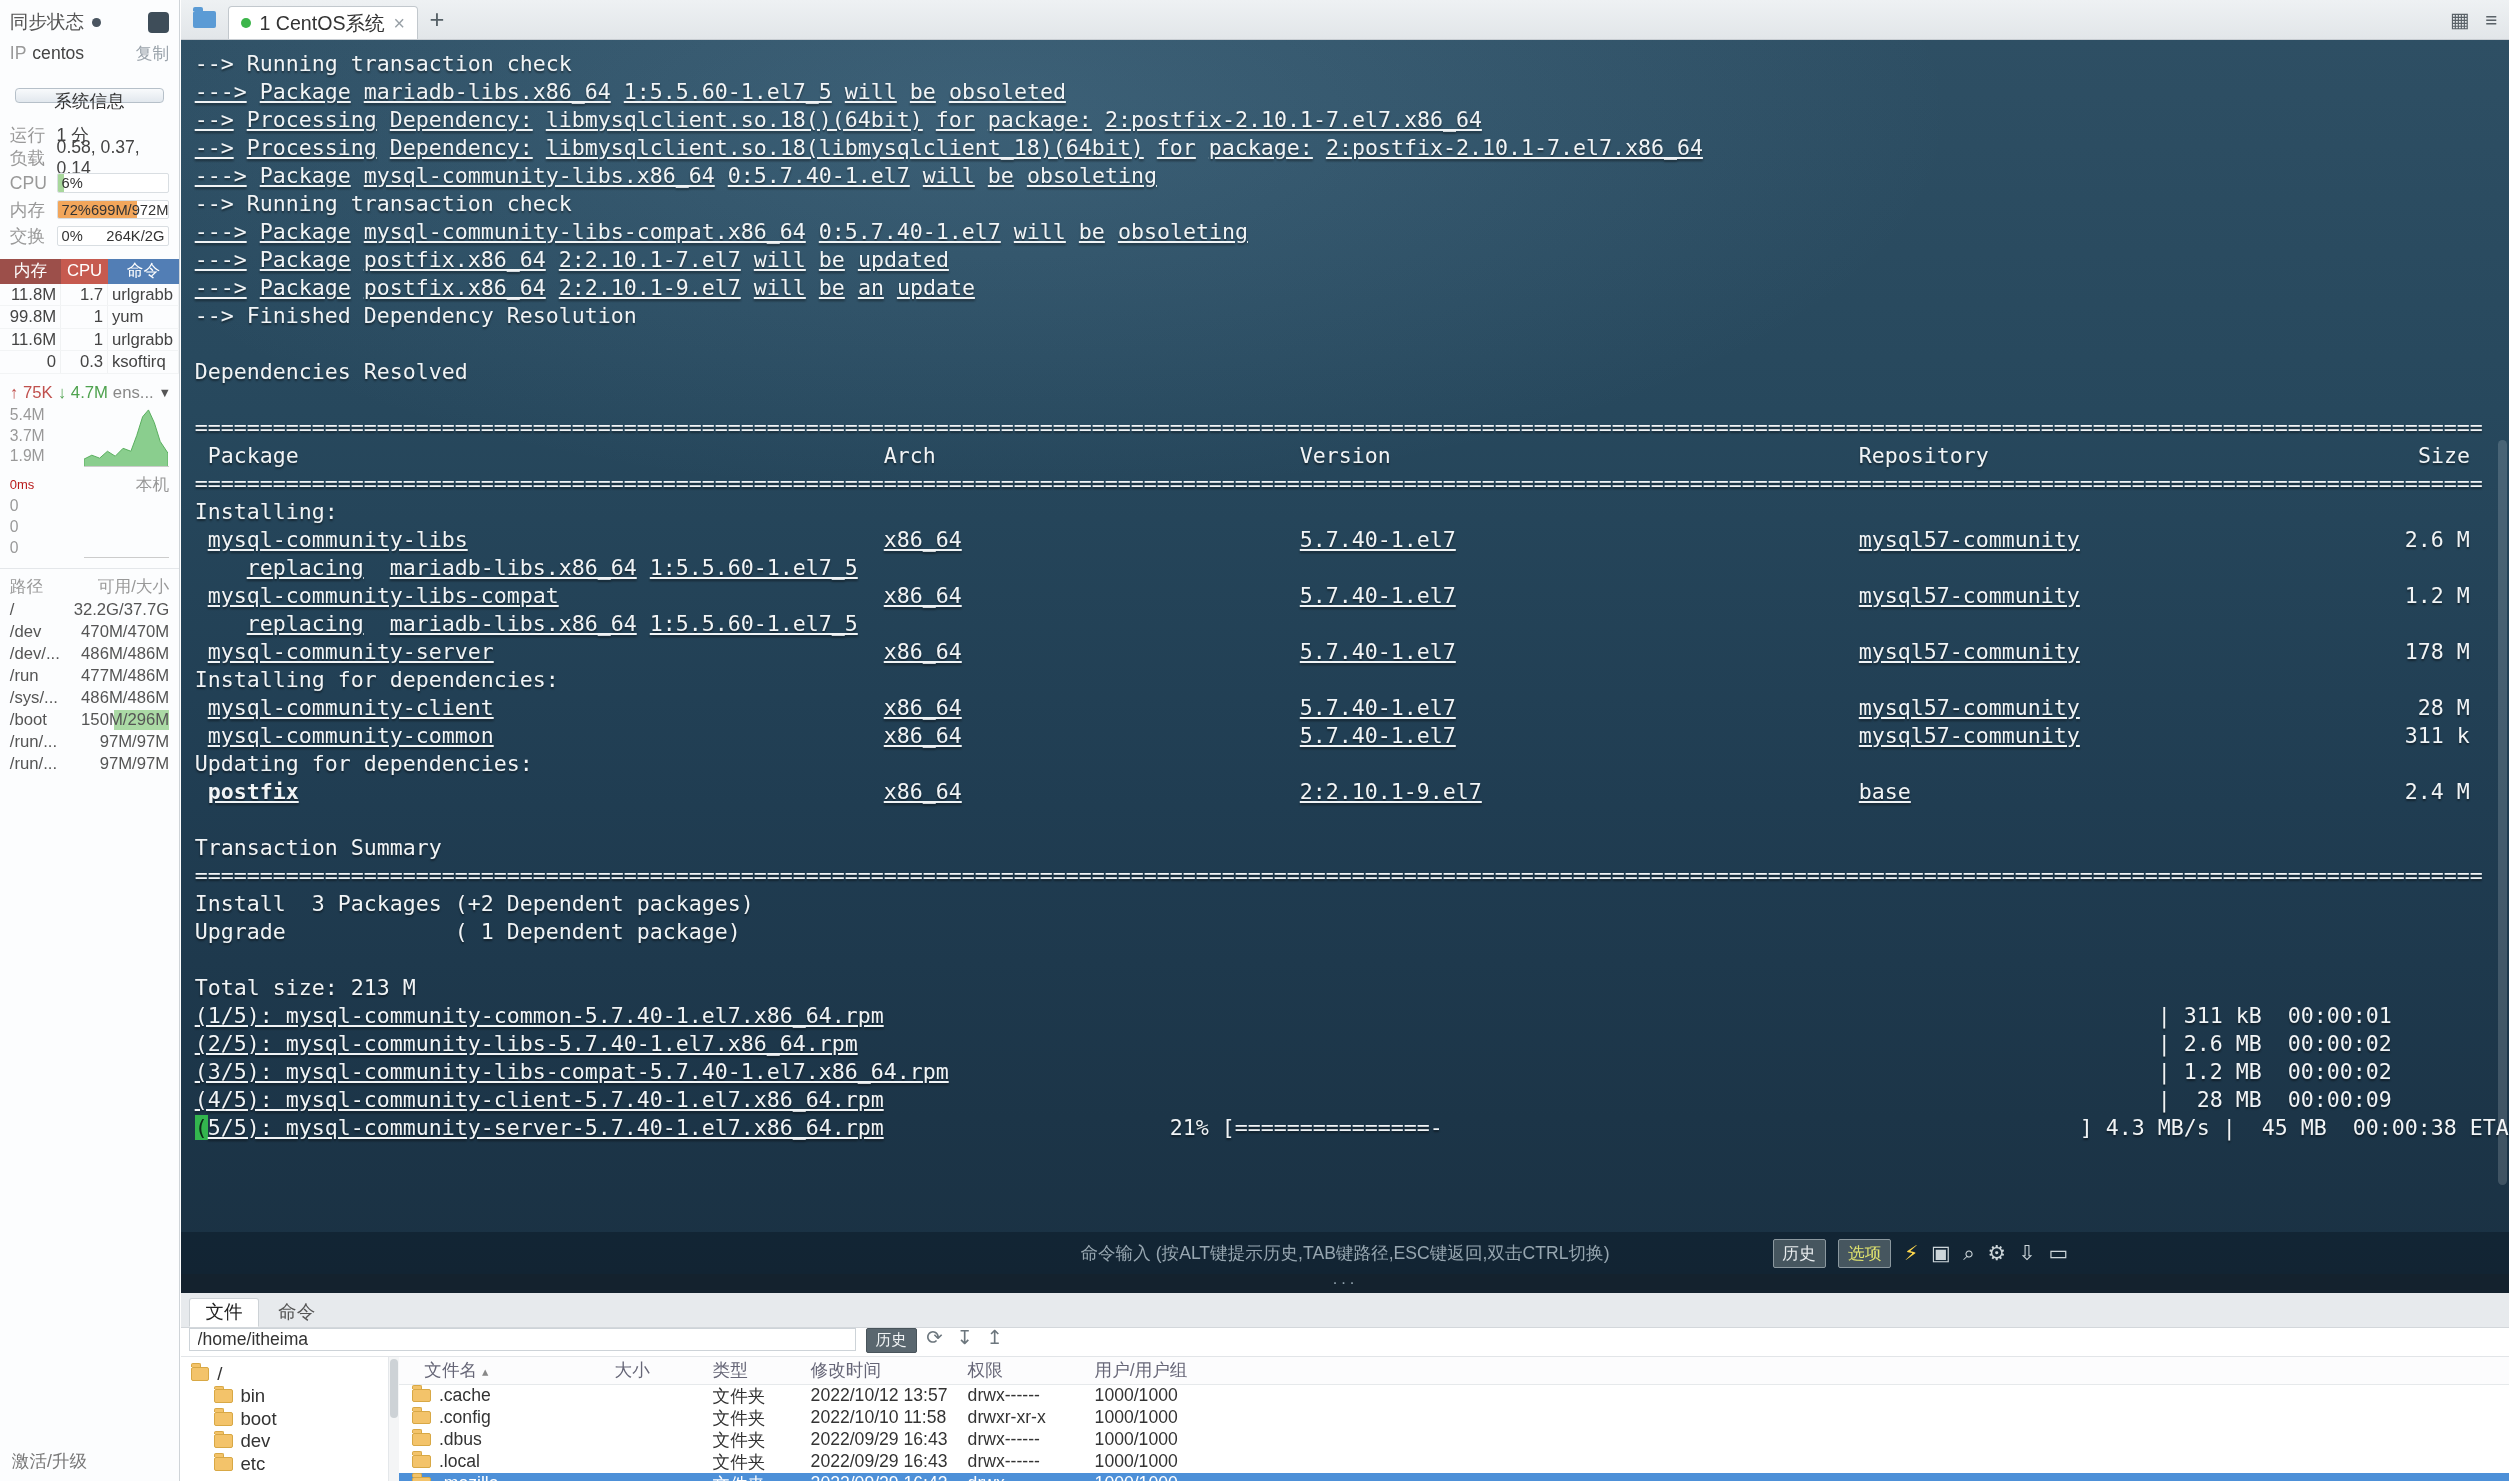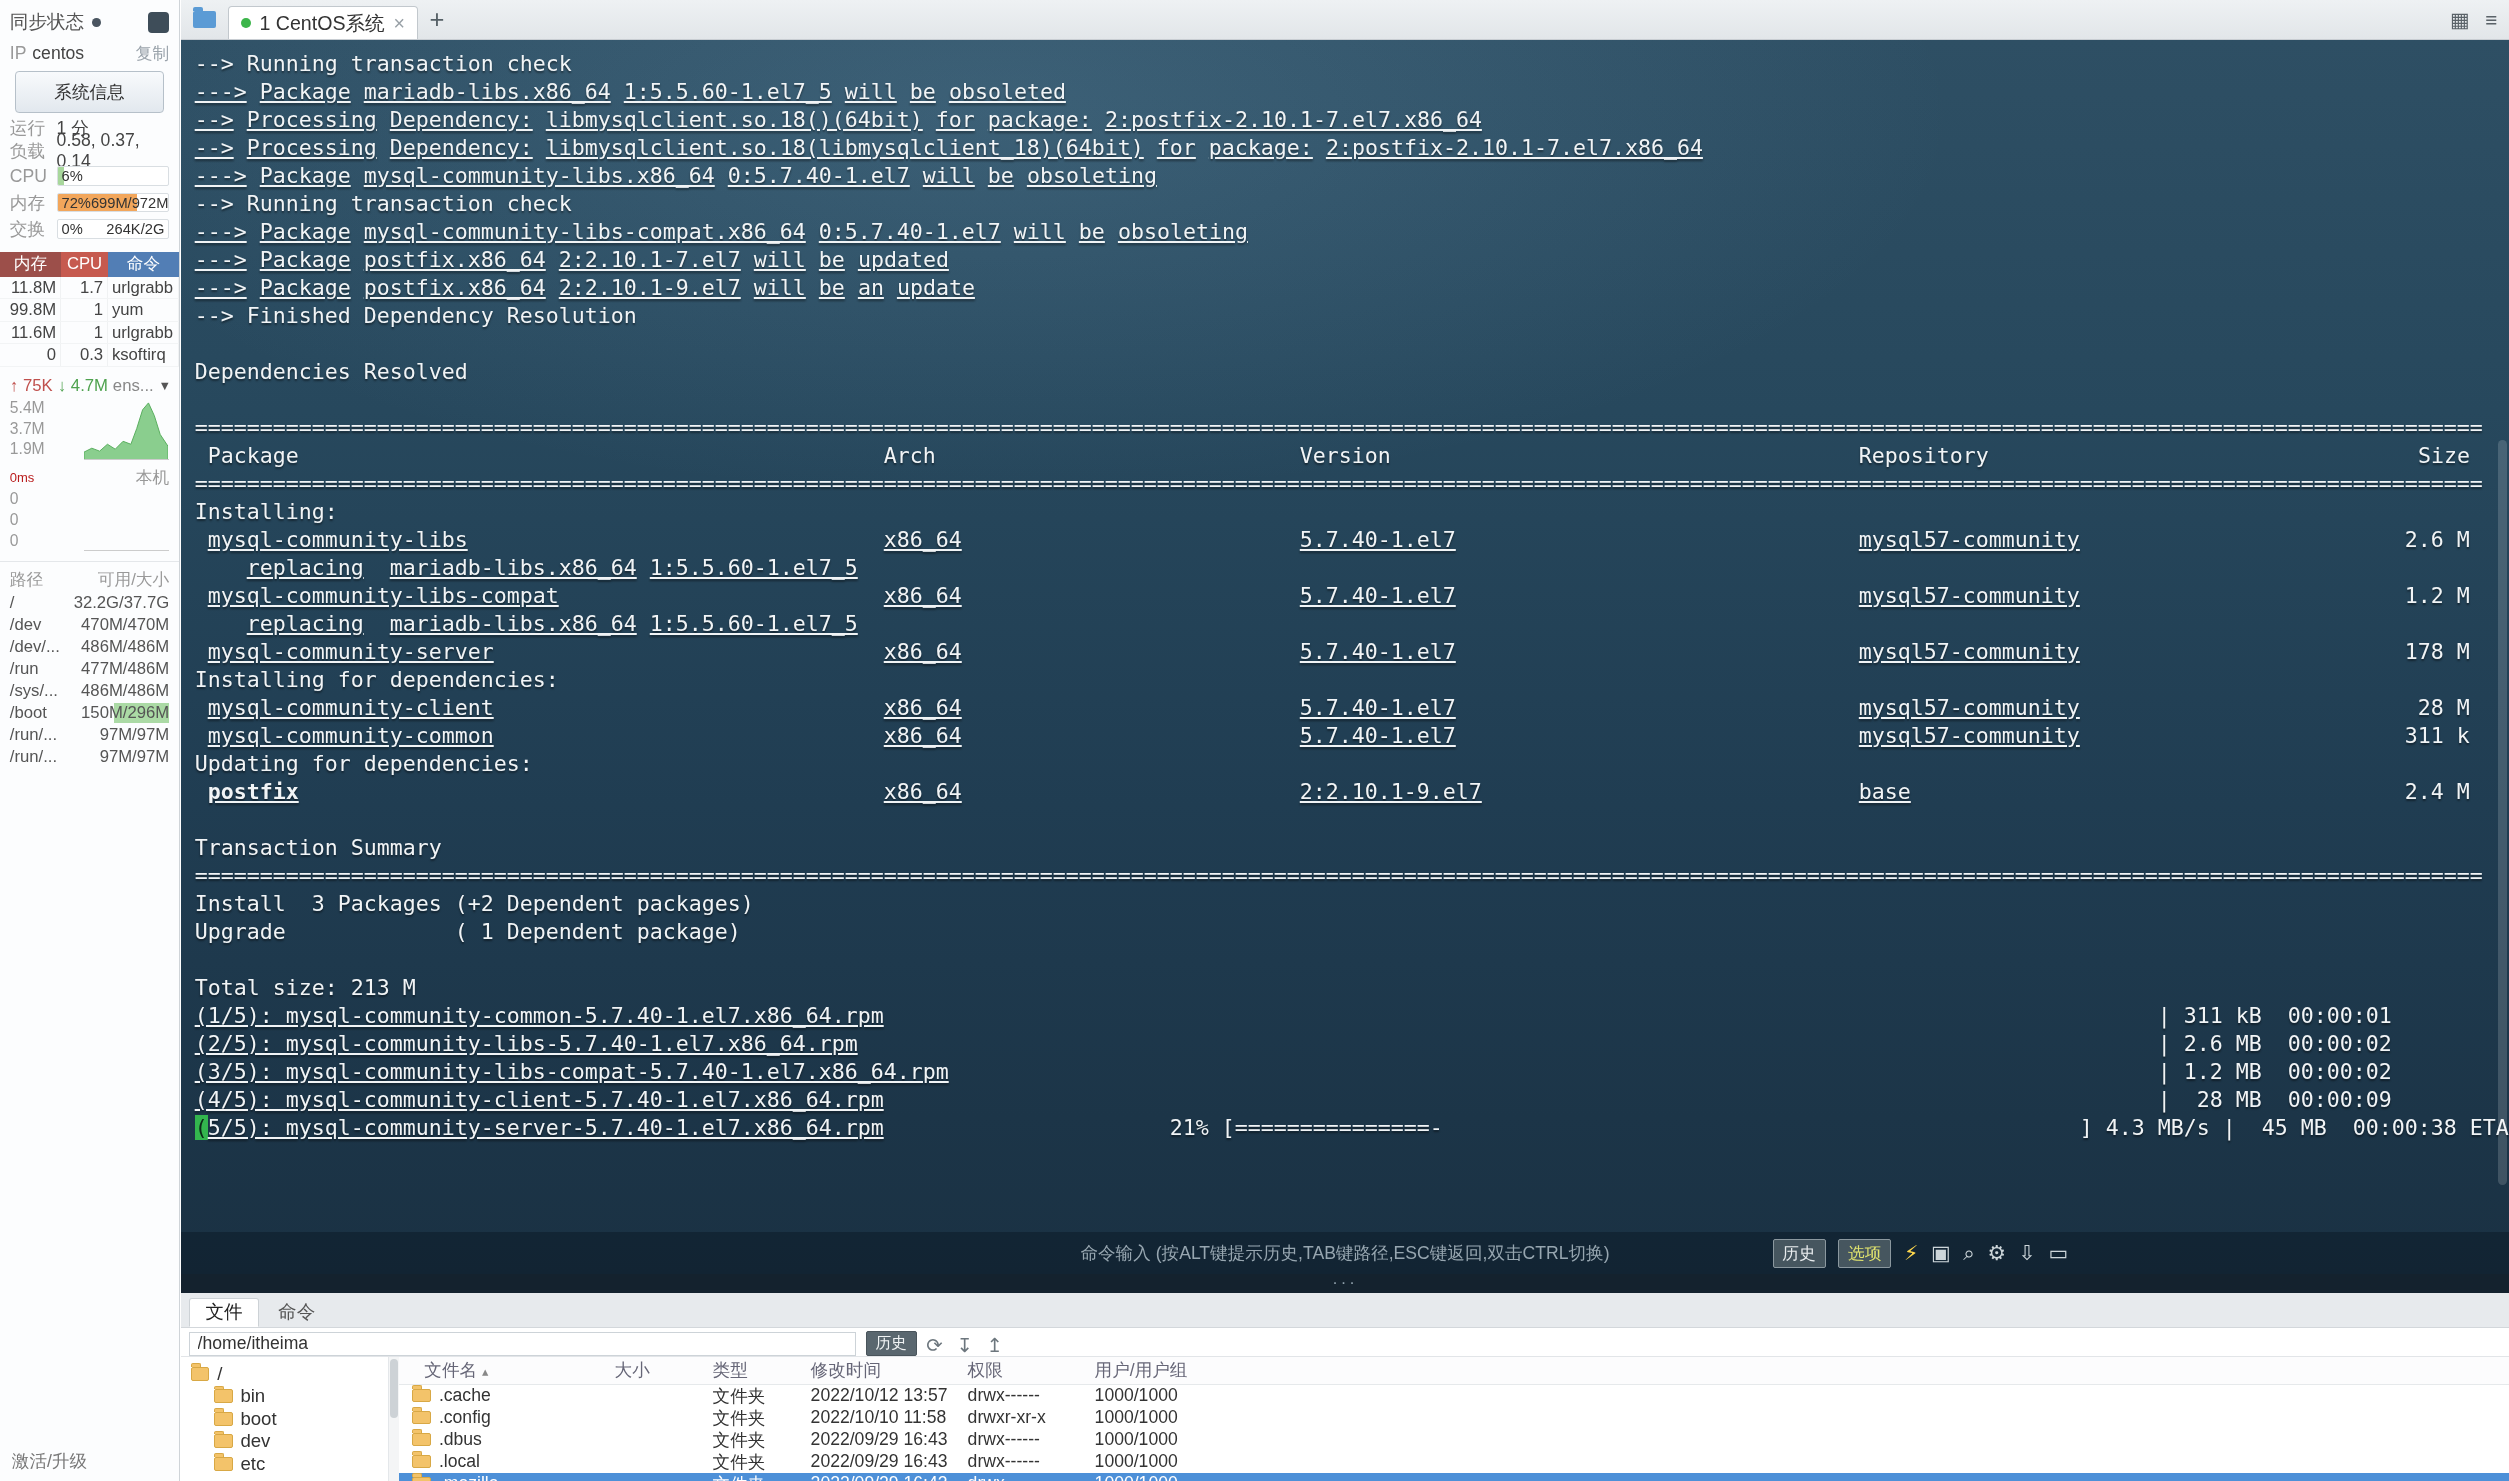--- a/index.html
+++ b/index.html
@@ -9,21 +9,21 @@
   
   #sidebar{position:absolute;left:0;top:0;width:180px;height:100%;background:#fcfdfe;border-right:1px solid #cfd4d8;padding-top:5.9px;font-size:17.6px;color:#444;}
   .srow{display:flex;align-items:center;padding:0 9.8px;}
   .sync{height:33px;gap:7.8px;color:#555;font-size:18.6px;}
   .sync .dot{width:8.8px;height:8.8px;border-radius:50%;background:#4a5560;}
   .side-icon{margin-left:auto;width:21.6px;height:21.6px;border-radius:3.9px;background:#3e4d59;cursor:pointer;}
   .ip{height:29px;gap:5.9px;}
   .lbl{color:#999;}
   .val{color:#444;}
   .copy{margin-left:auto;color:#9aa3ab;font-size:16.7px;cursor:pointer;}
-  .sysinfo{display:block;margin:3px auto;width:149px;height:42px;font-size:17.6px;color:#333;background:linear-gradient(#f8fafc,#e2e8ee);border:1px solid #b6c0c9;border-radius:3.9px;font-family:inherit;}
+  .sysinfo{display:block;margin:20px auto;width:149px;height:15px;font-size:17.6px;color:#333;background:linear-gradient(#f8fafc,#e2e8ee);border:1px solid #b6c0c9;border-radius:3.9px;font-family:inherit;}
   .stat{display:flex;align-items:center;gap:7.8px;padding:0 9.8px;height:23.5px;}
   .stat.h27{height:26.5px;}
   .stat .lbl{flex:none;min-width:39px;font-size:17.6px;}
   .bar{position:relative;flex:1;height:19.6px;background:#fff;border:1px solid #d9dee2;border-radius:2px;overflow:hidden;display:flex;align-items:center;}
   .fill{position:absolute;left:0;top:0;bottom:0;}
   .bartext{position:relative;font-size:14.7px;color:#333;padding-left:3.9px;white-space:nowrap;}
   .bartext.right{margin-left:auto;padding-right:3.9px;}
   #process-table{margin-top:9.8px;}
   .phead,.prow{display:grid;grid-template-columns:61px 47px 1fr;}
   .phead div{color:#fff;font-size:16.7px;text-align:center;height:24.5px;line-height:24.5px;}
@@ -82,21 +82,21 @@
   .cmd-btn.opt{color:#dfe26e;text-align:right;}
   .cmd-ico{font-size:20.6px;color:#cdd6da;cursor:pointer;line-height:1;}
 
   
   #splitter{height:18.6px;background:#14222e;color:#8fa0ab;display:flex;align-items:center;justify-content:center;font-size:16.7px;letter-spacing:2.9px;cursor:row-resize;}
 
   
   #panel-tabs{height:35px;background:#e7eaed;border-bottom:1px solid #d3d7db;display:flex;align-items:flex-end;padding-left:7.8px;gap:2px;}
   .ptab{height:29px;padding:0 15.7px;display:flex;align-items:center;font-size:18.6px;color:#555;border:1px solid transparent;cursor:pointer;}
   .ptab.active{background:#fff;border-color:#cdd2d6;border-bottom-color:#fff;color:#222;border-radius:2.9px 2.9px 0 0;}
-  #pathbar{height:29px;background:#fff;border-bottom:1px solid #e2e5e8;display:flex;align-items:flex-end;padding-left:7.8px;gap:9.8px;}
+  #pathbar{height:29px;background:#fff;border-bottom:1px solid #e2e5e8;display:flex;align-items:flex-start;padding-left:7.8px;gap:9.8px;}
   #path-input{width:667px;height:23.5px;border:1px solid #cdd3d8;font-size:17.6px;color:#333;padding:0 7.8px;background:#fff;font-family:inherit;}
   .pb-btn{background:#5a676f;color:#f0f3f4;font-size:15.7px;padding:1px 8.8px;border:1px solid #49545b;border-radius:2px;font-family:inherit;cursor:pointer;}
   .pb-ico{color:#6c767d;font-size:19.6px;cursor:pointer;line-height:1;}
   #filearea{flex:1;display:flex;background:#fff;min-height:0;overflow:hidden;}
   #tree{width:208px;border-right:1px solid #e4e7ea;padding-top:5.9px;overflow:hidden;flex:none;}
   .titem{display:flex;align-items:center;gap:7.8px;height:22.5px;padding-left:9.8px;font-size:18.6px;color:#333;cursor:pointer;}
   .titem.child{padding-left:33px;}
   .fold{width:18.6px;height:13.7px;background:#f3c36a;border:1px solid #d8a845;border-radius:2px;position:relative;flex:none;}
   .fold::before{content:'';position:absolute;top:-4.9px;left:-1px;width:7.8px;height:2.9px;background:#f3c36a;border:1px solid #d8a845;border-bottom:none;border-radius:2px 2px 0 0;}
   #tree-scroll{width:9.8px;background:#f4f5f6;position:relative;flex:none;}

